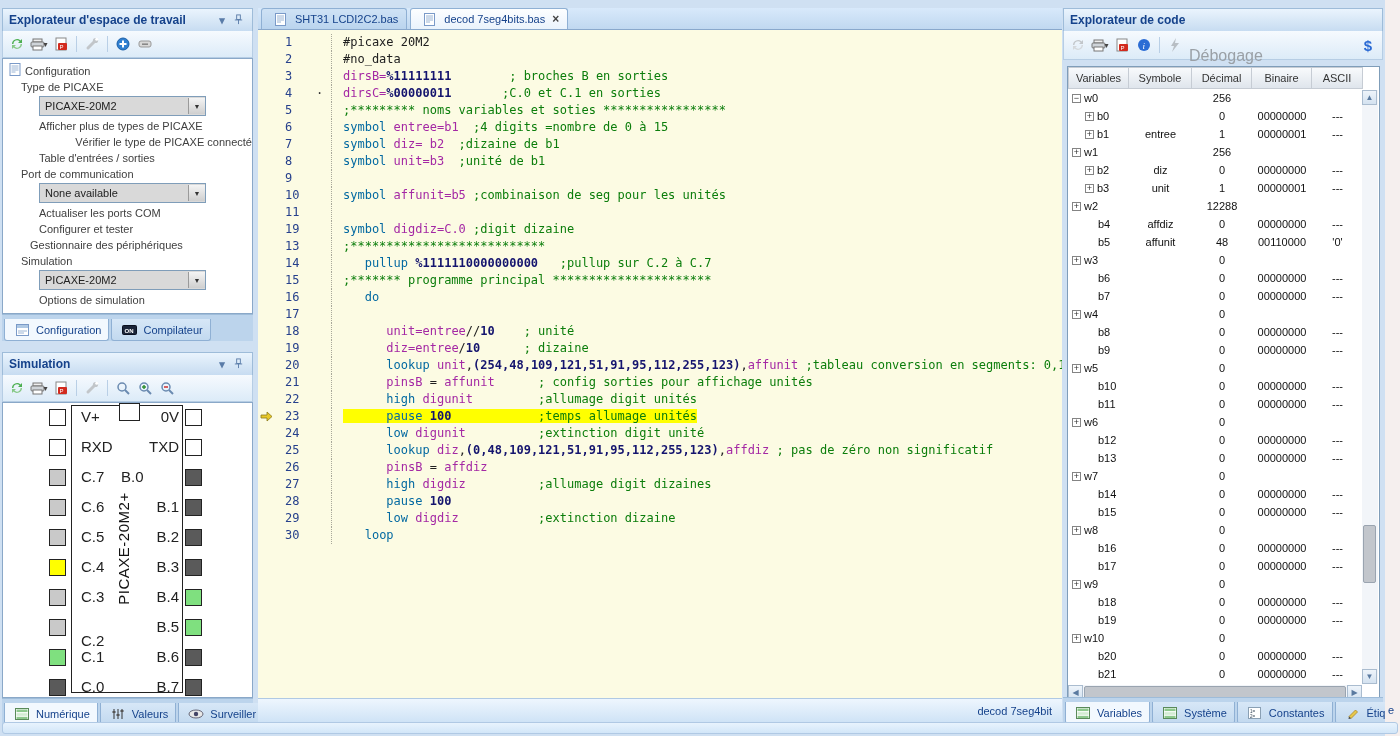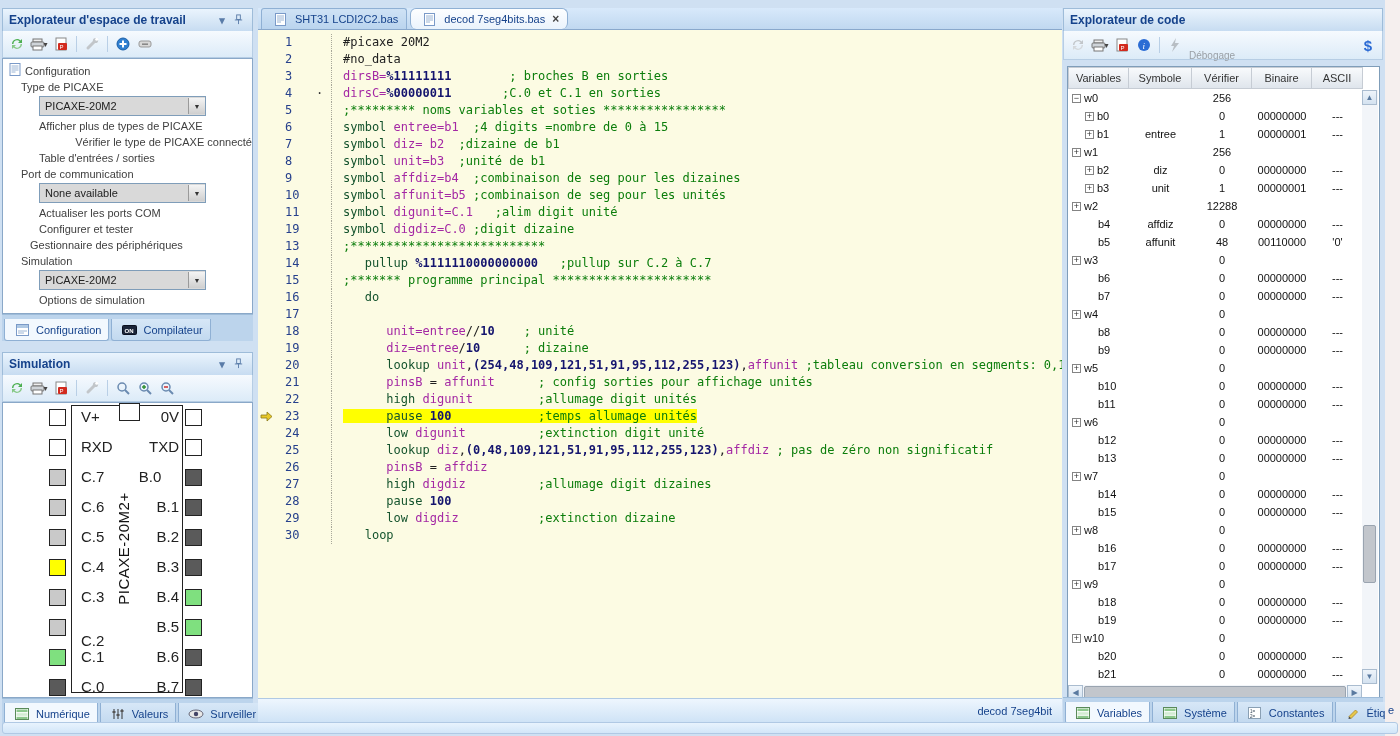--- a/index.html
+++ b/index.html
@@ -26,45 +26,45 @@
   .dd{height:18px;margin:1px 0 2px 36px;width:165px;background:#d9d9d9;border:1px solid #7f9db9;display:flex;align-items:center;}
   .dd .dd-text{flex:1;padding:0 5px;font-size:11px;color:#222;white-space:nowrap;overflow:hidden;}
   .dd .dd-btn{width:16px;height:16px;background:linear-gradient(#f4f4f4,#cfcfcf);border-left:1px solid #9a9a9a;
     font-size:7px;color:#333;display:flex;align-items:center;justify-content:center;}
   
   #editor{left:258px;top:8px;width:804px;height:712px;}
   .etabbar{height:21px;display:flex;align-items:flex-start;padding-left:3px;gap:3px;
     background:linear-gradient(#d8e9fb,#c0d8f0);border-bottom:1px solid #89a8cc;}
   .etab{display:flex;align-items:center;gap:5px;height:20px;padding:0 8px;font-size:11px;color:#15428b;
     background:linear-gradient(#cfe2f5,#bad4ee);border:1px solid #8fb0d4;border-bottom:none;border-radius:3px 3px 0 0;}
-  .etab.active{background:linear-gradient(#fdfeff,#eaf3fc);font-weight:normal;border-radius:6px;}
+  .etab.active{background:linear-gradient(#fdfeff,#eaf3fc);font-weight:normal;}
   .tabclose{font-size:12px;color:#444;font-weight:bold;margin-left:2px;}
   #codearea{height:668px;background:#fcfbe3;overflow:hidden;padding-top:4px;box-sizing:border-box;}
   .cl{position:relative;height:17px;line-height:17px;display:flex;white-space:pre;
     font-family:"DejaVu Sans Mono",monospace;font-size:12px;}
   .gm{width:26px;flex:none;display:flex;align-items:center;justify-content:flex-start;padding-left:2px;box-sizing:border-box;}
   .ln{width:48px;flex:none;color:#26408c;padding-left:1px;box-sizing:border-box;border-right:1px dotted #a8a89a;}
   .gdot{position:absolute;left:58px;top:0;color:#333;}
   .codeseg{padding-left:11px;overflow:hidden;}
-  .sg-t{color:#202020}.sg-k{color:#14532d}.sg-v{color:#a428a4}
+  .sg-t{color:#202020}.sg-k{color:#0369a1}.sg-v{color:#a428a4}
   .sg-n{color:#14146e;font-weight:bold}.sg-c{color:#0b7d0b}
   .hl{background:#ffff00;}
   .estatus{height:23px;display:flex;align-items:center;justify-content:flex-end;padding:0 10px;
     background:linear-gradient(#eef6fe,#cfe3f6);border-top:1px solid #b0c9e4;font-size:11px;color:#15428b;}
   
   .pin-sq{position:absolute;width:17px;height:17px;border:1px solid #222;box-sizing:border-box;}
   .pin-lbl{position:absolute;height:18px;line-height:18px;font-size:15px;color:#222;}
   #chipbody{position:absolute;left:68px;top:2px;width:112px;height:288px;background:#fff;border:1px solid #222;box-sizing:border-box;}
   #chipnotch{position:absolute;left:116px;top:0;width:21px;height:18px;background:#fff;border:1px solid #222;box-sizing:border-box;}
   #chiplabel{position:absolute;left:-24px;top:137px;width:288px;text-align:center;transform:rotate(-90deg);
     font-size:15px;color:#111;letter-spacing:0.5px;white-space:nowrap;}
   
   #rpanel{left:1063px;top:8px;width:320px;height:712px;}
   .rtoolbar{height:28px;}
-  .dbg-label{font-size:10px;color:#9aa0a6;margin-left:2px;margin-top:21px;}
+  .dbg-label{font-size:16px;color:#9aa0a6;margin-left:2px;margin-top:21px;}
   .dollar{font-size:15px;font-weight:bold;color:#2a6ad4;margin-left:auto;margin-right:6px;}
   #vframe{position:absolute;left:4px;top:58px;width:313px;height:636px;background:#fff;border:1px solid #7f9db9;box-sizing:border-box;overflow:hidden;}
   #vheader{display:flex;height:22px;}
   .hcell{box-sizing:border-box;height:22px;line-height:20px;text-align:center;font-size:11px;color:#333;
     background:linear-gradient(#f8fafc,#dfe5ec);border:1px solid #c6ccd4;border-left:none;}
   .hcell:first-child{border-left:1px solid #c6ccd4;}
   #vrows{position:relative;}
   .vrow{display:flex;height:18px;line-height:18px;font-size:11px;color:#111;}
   .c-var{width:61px;flex:none;display:flex;align-items:center;box-sizing:border-box;white-space:nowrap;}
   .c-sym{width:63px;flex:none;text-align:center;}
@@ -293,21 +293,21 @@
           <div class="pin-lbl" style="top: 229px; left: 78px;">C.2</div>
           <div class="pin-sq" style="top: 246px; left: 46px; background: rgb(127, 224, 127);"></div>
           <div class="pin-lbl" style="top: 245px; left: 78px;">C.1</div>
           <div class="pin-sq" style="top: 276px; left: 46px; background: rgb(90, 90, 90);"></div>
           <div class="pin-lbl" style="top: 275px; left: 78px;">C.0</div>
           <div class="pin-sq" style="top: 6px; left: 182px; background: rgb(255, 255, 255);"></div>
           <div class="pin-lbl" style="top: 5px; left: 118px; width: 58px; text-align: right;">0V</div>
           <div class="pin-sq" style="top: 36px; left: 182px; background: rgb(255, 255, 255);"></div>
           <div class="pin-lbl" style="top: 35px; left: 118px; width: 58px; text-align: right;">TXD</div>
           <div class="pin-sq" style="top: 66px; left: 182px; background: rgb(90, 90, 90);"></div>
-          <div class="pin-lbl" style="top: 65px; left: 118px; width: 58px; text-align: center;">B.0</div>
+          <div class="pin-lbl" style="top: 65px; left: 118px; width: 58px; text-align: left;">B.0</div>
           <div class="pin-sq" style="top: 96px; left: 182px; background: rgb(90, 90, 90);"></div>
           <div class="pin-lbl" style="top: 95px; left: 118px; width: 58px; text-align: right;">B.1</div>
           <div class="pin-sq" style="top: 126px; left: 182px; background: rgb(90, 90, 90);"></div>
           <div class="pin-lbl" style="top: 125px; left: 118px; width: 58px; text-align: right;">B.2</div>
           <div class="pin-sq" style="top: 156px; left: 182px; background: rgb(90, 90, 90);"></div>
           <div class="pin-lbl" style="top: 155px; left: 118px; width: 58px; text-align: right;">B.3</div>
           <div class="pin-sq" style="top: 186px; left: 182px; background: rgb(127, 224, 127);"></div>
           <div class="pin-lbl" style="top: 185px; left: 118px; width: 58px; text-align: right;">B.4</div>
           <div class="pin-sq" style="top: 216px; left: 182px; background: rgb(127, 224, 127);"></div>
           <div class="pin-lbl" style="top: 215px; left: 118px; width: 58px; text-align: right;">B.5</div>
@@ -384,23 +384,23 @@
       </div>
   <div id="codearea">
         <div class="cl"><span class="gm"></span><span class="ln">1</span><span class="codeseg"><span class="sg-t">#picaxe 20M2</span></span></div>
         <div class="cl"><span class="gm"></span><span class="ln">2</span><span class="codeseg"><span class="sg-t">#no_data</span></span></div>
         <div class="cl"><span class="gm"></span><span class="ln">3</span><span class="codeseg"><span class="sg-v">dirsB=</span><span class="sg-n">%11111111</span><span class="sg-t">        </span><span class="sg-c">; broches B en sorties</span></span></div>
         <div class="cl"><span class="gm"></span><span class="ln">4</span><span class="gdot">·</span><span class="codeseg"><span class="sg-v">dirsC=</span><span class="sg-n">%00000011</span><span class="sg-t">       </span><span class="sg-c">;C.0 et C.1 en sorties</span></span></div>
         <div class="cl"><span class="gm"></span><span class="ln">5</span><span class="codeseg"><span class="sg-c">;********* noms variables et soties *****************</span></span></div>
         <div class="cl"><span class="gm"></span><span class="ln">6</span><span class="codeseg"><span class="sg-k">symbol </span><span class="sg-v">entree=b1</span><span class="sg-c">  ;4 digits =nombre de 0 à 15</span></span></div>
         <div class="cl"><span class="gm"></span><span class="ln">7</span><span class="codeseg"><span class="sg-k">symbol </span><span class="sg-v">diz= b2</span><span class="sg-c">  ;dizaine de b1</span></span></div>
         <div class="cl"><span class="gm"></span><span class="ln">8</span><span class="codeseg"><span class="sg-k">symbol </span><span class="sg-v">unit=b3</span><span class="sg-c">  ;unité de b1</span></span></div>
-        <div class="cl"><span class="gm"></span><span class="ln">9</span><span class="codeseg"><span class="sg-k">symbol </span><span class="sg-v">affdiz=b4</span><span class="sg-c">  ;combinaison de seg pour les dizaines</span></span></div>
+        <div class="cl"><span class="gm"></span><span class="ln">9</span></div>
         <div class="cl"><span class="gm"></span><span class="ln">10</span><span class="codeseg"><span class="sg-k">symbol </span><span class="sg-v">affunit=b5</span><span class="sg-c"> ;combinaison de seg pour les unités</span></span></div>
-        <div class="cl"><span class="gm"></span><span class="ln">11</span><span class="codeseg"><span class="sg-k">symbol </span><span class="sg-v">digunit=C.1</span><span class="sg-c">   ;alim digit unité</span></span></div>
+        <div class="cl"><span class="gm"></span><span class="ln">11</span></div>
         <div class="cl"><span class="gm"></span><span class="ln">19</span><span class="codeseg"><span class="sg-k">symbol </span><span class="sg-v">digdiz=C.0</span><span class="sg-c"> ;digit dizaine</span></span></div>
         <div class="cl"><span class="gm"></span><span class="ln">13</span><span class="codeseg"><span class="sg-c">;***************************</span></span></div>
         <div class="cl"><span class="gm"></span><span class="ln">14</span><span class="codeseg"><span class="sg-t">   </span><span class="sg-k">pullup </span><span class="sg-n">%1111110000000000</span><span class="sg-c">   ;pullup sur C.2 à C.7</span></span></div>
         <div class="cl"><span class="gm"></span><span class="ln">15</span><span class="codeseg"><span class="sg-c">;******* programme principal **********************</span></span></div>
         <div class="cl"><span class="gm"></span><span class="ln">16</span><span class="codeseg"><span class="sg-t">   </span><span class="sg-k">do</span></span></div>
         <div class="cl"><span class="gm"></span><span class="ln">17</span></div>
         <div class="cl"><span class="gm"></span><span class="ln">18</span><span class="codeseg"><span class="sg-t">      </span><span class="sg-v">unit=entree</span><span class="sg-t">//</span><span class="sg-n">10</span><span class="sg-t">    </span><span class="sg-c">; unité</span></span></div>
         <div class="cl"><span class="gm"></span><span class="ln">19</span><span class="codeseg"><span class="sg-t">      </span><span class="sg-v">diz=entree</span><span class="sg-t">/</span><span class="sg-n">10</span><span class="sg-t">      </span><span class="sg-c">; dizaine</span></span></div>
         <div class="cl"><span class="gm"></span><span class="ln">20</span><span class="codeseg"><span class="sg-t">      </span><span class="sg-k">lookup </span><span class="sg-v">unit</span><span class="sg-t">,</span><span class="sg-n">(254,48,109,121,51,91,95,112,255,123)</span><span class="sg-t">,</span><span class="sg-v">affunit</span><span class="sg-c"> ;tableau conversion en segments: 0,1,2,.</span></span></div>
         <div class="cl"><span class="gm"></span><span class="ln">21</span><span class="codeseg"><span class="sg-t">      </span><span class="sg-v">pinsB</span><span class="sg-t"> = </span><span class="sg-v">affunit</span><span class="sg-t">      </span><span class="sg-c">; config sorties pour affichage unités</span></span></div>
@@ -460,21 +460,21 @@
             <polygon points="7,0 2,8 5,8 3,14 10,5 6,5" fill="#b8bec4"></polygon>
           </svg>
         </span>
         <span class="dbg-label">Débogage</span>
         <span class="dollar">$</span>
       </div>
   <div id="vframe">
     <div id="vheader">
           <div class="hcell" style="width: 61px;">Variables</div>
           <div class="hcell" style="width: 63px;">Symbole</div>
-          <div class="hcell" style="width: 60px;">Vérifier</div>
+          <div class="hcell" style="width: 60px;">Décimal</div>
           <div class="hcell" style="width: 60px;">Binaire</div>
           <div class="hcell" style="width: 51px;">ASCII</div>
         </div>
     <div id="vrows">
           <div class="vrow">
             <div class="c-var">
               <span style="display: inline-block; width: 4px;"></span>
               <span class="expbox">−</span>
               <span>w0</span>
             </div>

